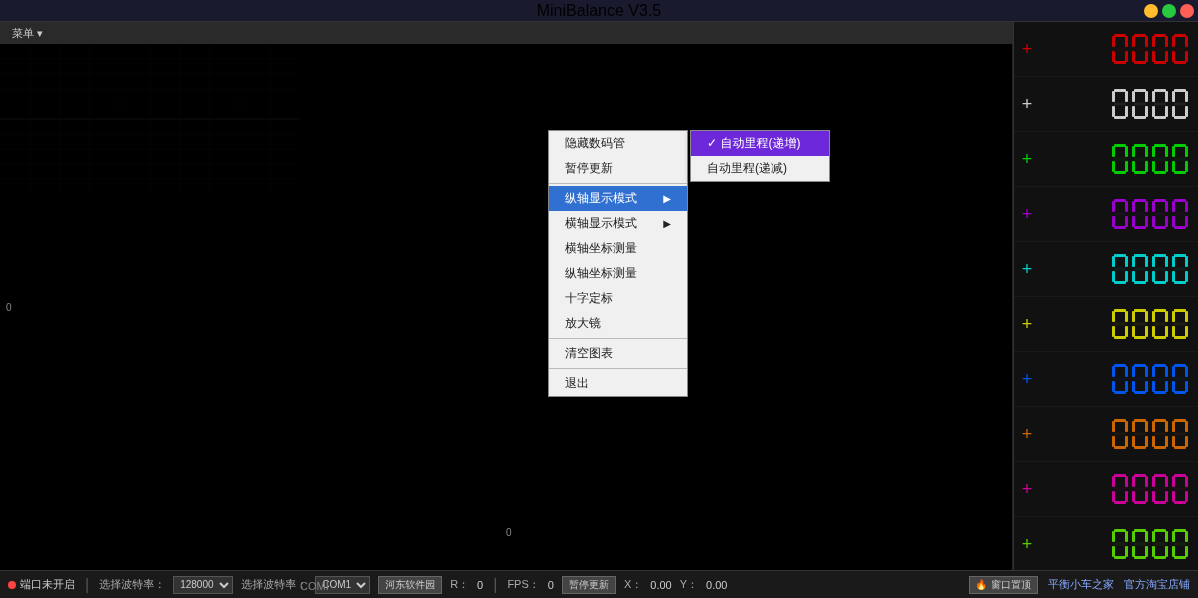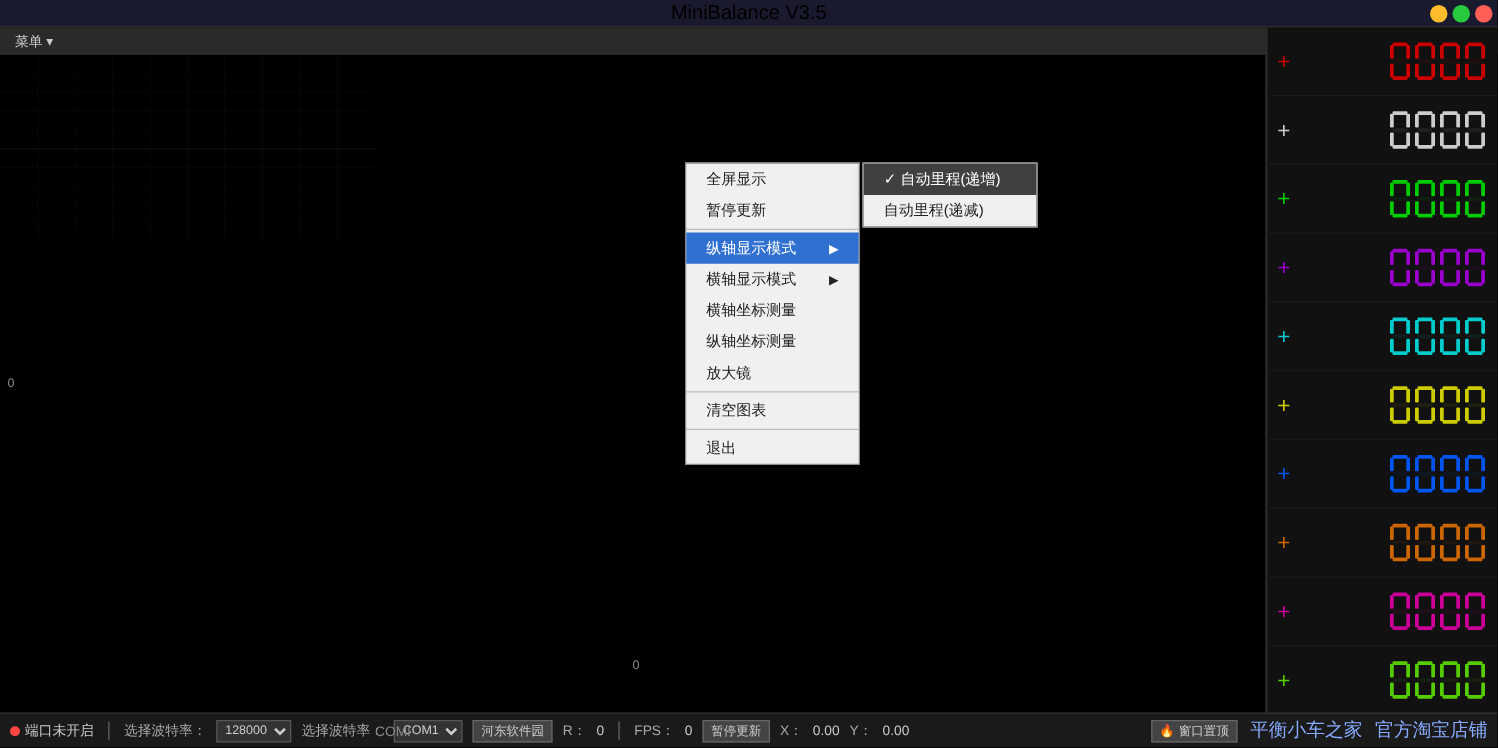--- a/index.html
+++ b/index.html
@@ -190,21 +190,21 @@
       margin: 0 2px;
     }
     .status-right {
       margin-left: auto;
       display: flex;
       gap: 10px;
       align-items: center;
     }
     .status-link {
       color: #88aaff;
-      font-size: 15px;
+      font-size: 11px;
       cursor: pointer;
       text-decoration: none;
     }
     .flame-icon { color: #ff6600; }
 
     
     #context-menu {
       position: absolute;
       top: 130px;
       left: 548px;
@@ -246,21 +246,21 @@
     }
     .submenu-item {
       padding: 4px 16px;
       font-size: 12px;
       color: #222;
       cursor: pointer;
       display: flex;
       align-items: center;
       white-space: nowrap;
     }
-    .submenu-item.sub-active { background: #404040; color: #fff; }
+    .submenu-item.sub-active { background: #6d28d9; color: #fff; }
 
     
     .chart-grid {
       position: absolute;
       top: 0; left: 0; right: 0; bottom: 0;
       opacity: 0.15;
     }
 
     #com-label {
       position: absolute;
@@ -774,41 +774,44 @@
     </button>
     <a class="status-link">平衡小车之家</a>
     <a class="status-link">官方淘宝店铺</a>
   </div>
 </div>
 
 <div id="com-label">COMI</div>
 
 <div id="context-menu">
   <div class="ctx-item">
-    <span>全屏显示</span>
+    <span>隐藏数码管</span>
   </div>
   <div class="ctx-item">
     <span>暂停更新</span>
   </div>
   <div class="ctx-separator"></div>
   <div class="ctx-item ctx-active">
     <span>纵轴显示模式</span>
     <span class="ctx-arrow">▶</span>
   </div>
   <div class="ctx-item">
     <span>横轴显示模式</span>
     <span class="ctx-arrow">▶</span>
   </div>
   <div class="ctx-item">
     <span>横轴坐标测量</span>
   </div>
   <div class="ctx-item">
     <span>纵轴坐标测量</span>
   </div>
   <div class="ctx-item">
+    <span>十字定标</span>
+  </div>
+  <div class="ctx-item">
     <span>放大镜</span>
   </div>
   <div class="ctx-separator"></div>
   <div class="ctx-item">
     <span>清空图表</span>
   </div>
   <div class="ctx-separator"></div>
   <div class="ctx-item">
     <span>退出</span>
   </div>

